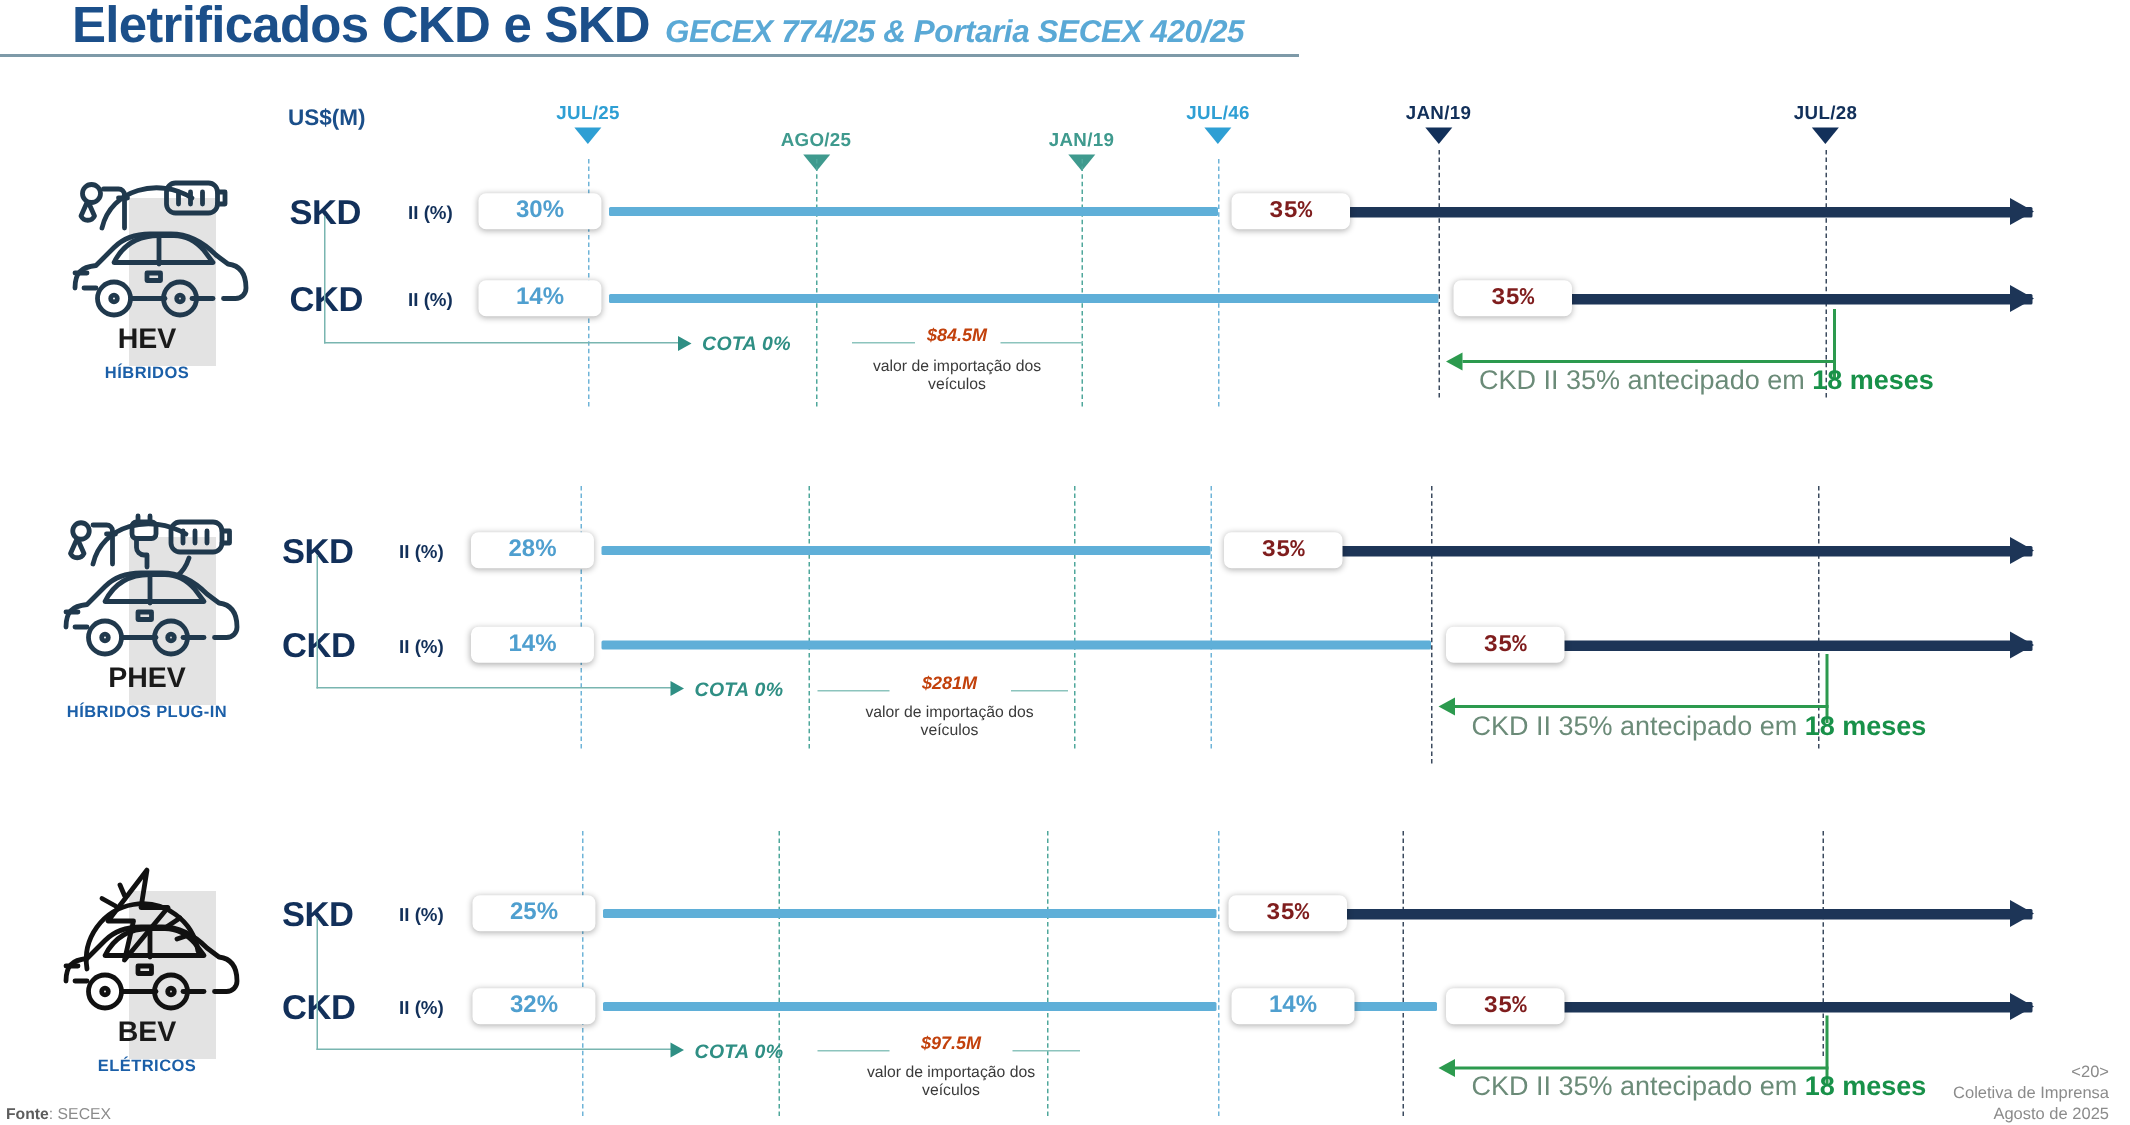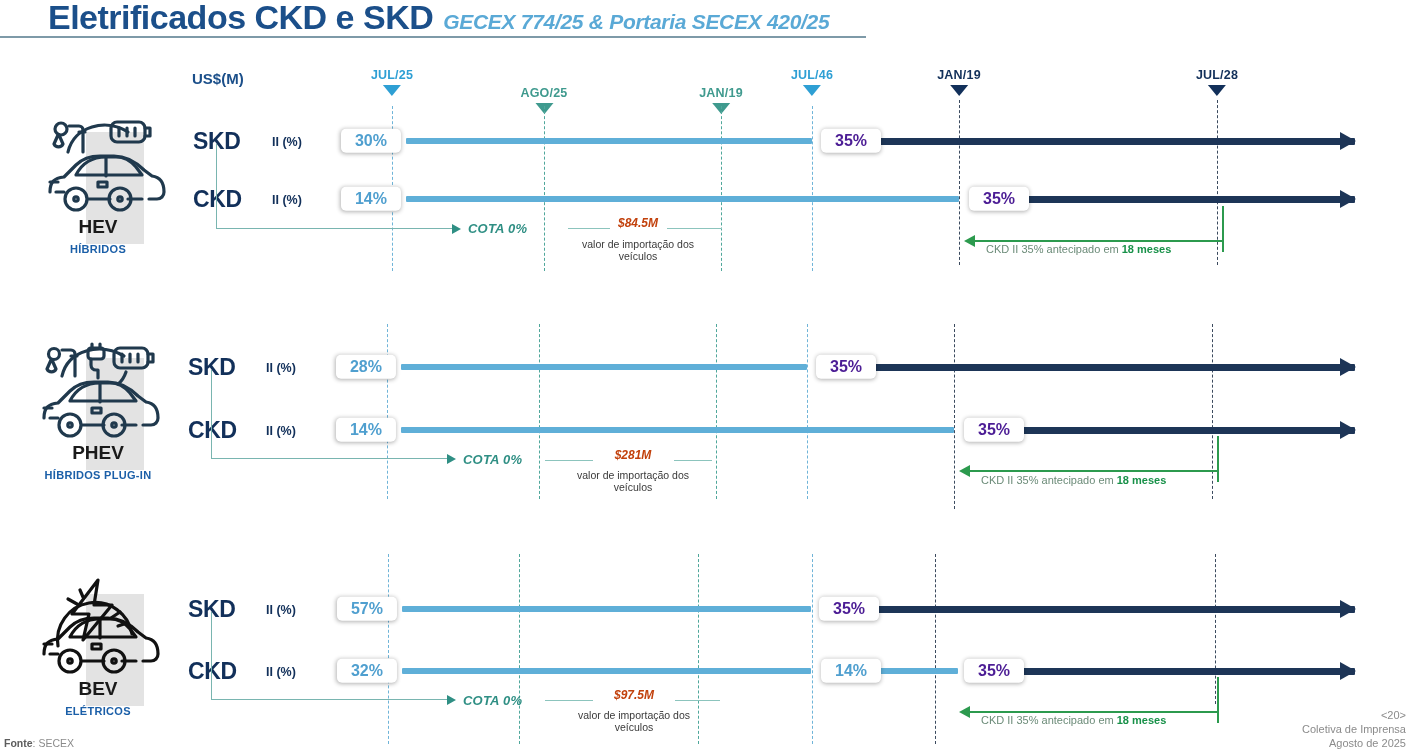--- a/index.html
+++ b/index.html
@@ -73,26 +73,26 @@
   .bar{position:absolute;height:6px;border-radius:1px;}
   .bar-light{background:#5fafd8;}
   .bar-dark{background:#1d3557;height:7px;}
   .arrowhead{
     position:absolute;width:0;height:0;
     border-top:9px solid transparent;border-bottom:9px solid transparent;
     border-left:16px solid #1d3557;
   }
   .badge{
     position:absolute;background:#ffffff;border-radius:5px;
-    padding:3px 14px;font-size:16px;font-weight:bold;line-height:1.15;
+    padding:3px 25px;font-size:16px;font-weight:bold;line-height:1.15;
     box-shadow:0 1px 4px rgba(0,0,0,0.30);
     white-space:nowrap;transform:translateY(-50%);
   }
   .badge-light{color:#4f9fcf;}
-  .badge-dark{color:#4c1d95;}
+  .badge-dark{color:#7f1d1d;font-family:Liberation Mono, monospace;}
   
   .cota-v{position:absolute;width:1.4px;background:#79b5b0;}
   .cota-h{position:absolute;height:1.4px;background:#79b5b0;}
   .cota-arrow{
     position:absolute;width:0;height:0;
     border-top:5px solid transparent;border-bottom:5px solid transparent;
     border-left:9px solid #2f8f84;
   }
   .cota-text{
     position:absolute;font-size:13px;font-weight:bold;font-style:italic;color:#2f8f84;
@@ -110,21 +110,21 @@
   }
   
   .ant-v{position:absolute;width:2.2px;background:#2c9a4e;}
   .ant-h{position:absolute;height:2.2px;background:#2c9a4e;}
   .ant-arrow{
     position:absolute;width:0;height:0;
     border-top:6px solid transparent;border-bottom:6px solid transparent;
     border-right:11px solid #2c9a4e;
   }
   .ant-text{
-    position:absolute;font-size:11px;color:#6b8b78;white-space:nowrap;
+    position:absolute;font-size:18px;color:#6b8b78;white-space:nowrap;
   }
   .ant-text b{color:#189149;font-weight:bold;}
   
   .fonte{
     position:absolute;left:4px;top:737px;font-size:10.5px;color:#8b8b8b;
   }
   .fonte b{color:#5d5d5d;}
   .footer-right{
     position:absolute;right:14px;top:708px;text-align:right;
     font-size:11px;color:#8b8b8b;line-height:1.28;
@@ -347,21 +347,21 @@
     </span>
     <div class="ic-code">BEV</div>
     <div class="ic-name">ELÉTRICOS</div>
   </div>
 
   <div class="row-code" style="left:188px;top:24px;">SKD</div>
   <div class="row-unit" style="left:266px;top:31px;">II (%)</div>
   <div class="bar bar-light" style="left:402px;top:34px;width:409px;"></div>
   <div class="bar bar-dark" style="left:872px;top:34px;width:483px;"></div>
   <div class="arrowhead" style="left:1340px;top:28px;"></div>
-  <div class="badge badge-light" style="left:397px;top:37px;transform:translate(-100%,-50%);">57%</div>
+  <div class="badge badge-light" style="left:397px;top:37px;transform:translate(-100%,-50%);">25%</div>
   <div class="badge badge-dark" style="left:819px;top:37px;">35%</div>
 
   <div class="row-code" style="left:188px;top:86px;">CKD</div>
   <div class="row-unit" style="left:266px;top:93px;">II (%)</div>
   <div class="bar bar-light" style="left:402px;top:96px;width:409px;"></div>
   <div class="bar bar-light" style="left:874px;top:96px;width:84px;"></div>
   <div class="bar bar-dark" style="left:1017px;top:96px;width:338px;"></div>
   <div class="arrowhead" style="left:1340px;top:90px;"></div>
   <div class="badge badge-light" style="left:397px;top:99px;transform:translate(-100%,-50%);">32%</div>
   <div class="badge badge-light" style="left:821px;top:99px;">14%</div>

